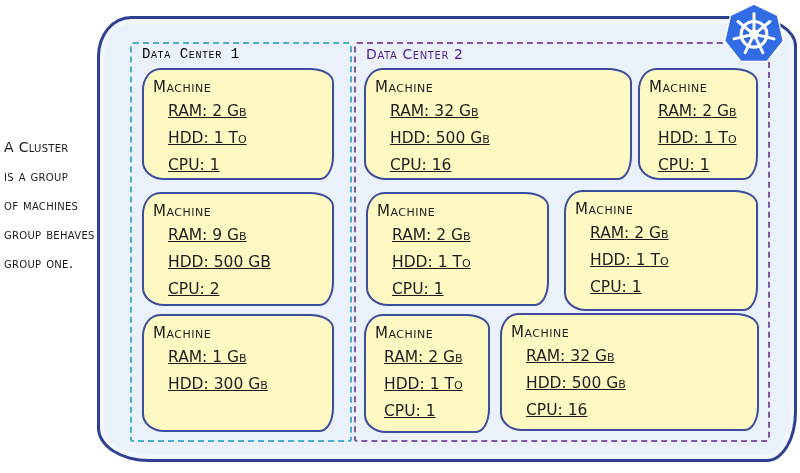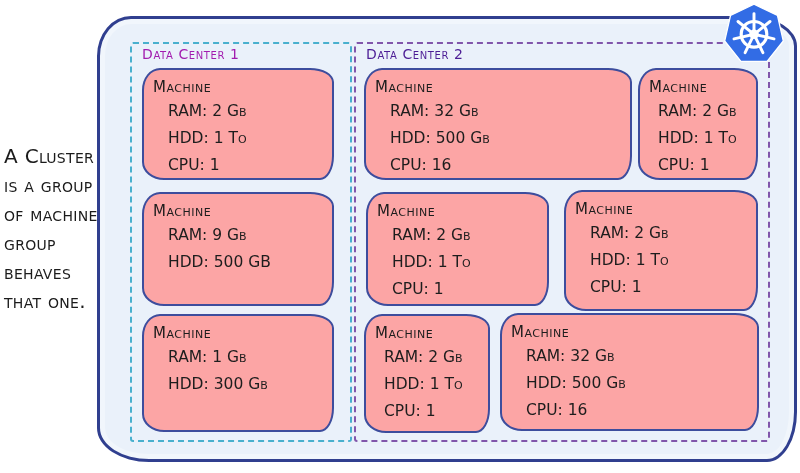--- a/index.html
+++ b/index.html
@@ -2,65 +2,65 @@
 <html><head>
 <meta charset="utf-8">
 <style>
   html,body{margin:0;padding:0;background:#ffffff;}
   .wrap{
     position:relative;width:800px;height:473px;background:#ffffff;
     font-family:"DejaVu Sans", sans-serif;color:#1d1d1d;overflow:hidden;
   }
   
   .annotation{
-    position:absolute;left:4px;top:142px;width:112px;
-    font-variant:small-caps;font-size:20px;line-height:29px;color:#1b1b1b;
+    position:absolute;left:4px;top:133px;width:112px;
+    font-variant:small-caps;font-size:14px;line-height:29px;color:#1b1b1b;
     letter-spacing:0.3px;
   }
   .annotation span{display:block;}
   
   .cluster-container{
     position:absolute;left:97px;top:16px;width:694px;height:440px;
     background:#eaf1fa;border:3px solid #303f8f;
     border-radius:34px 48px 30px 52px / 40px 30px 50px 34px;
     box-shadow:inset 0 0 0 5px #f1f6fc;
   }
   
   .dc{position:absolute;border:2px dashed;border-radius:3px;}
   .dc1{left:130px;top:42px;width:218px;height:396px;border-color:#49b0ce;}
   .dc2{left:354px;top:42px;width:412px;height:396px;border-color:#8156ab;}
   .dc-label{
     position:absolute;top:2px;left:10px;
     font-variant:small-caps;font-size:14px;letter-spacing:0.6px;white-space:nowrap;
   }
-  .dc1 .dc-label{color:#a21caf;}
+  .dc1 .dc-label{color:#000000;font-family:Liberation Mono, monospace;}
   .dc2 .dc-label{color:#4c1d95;}
   
   .machine{
-    position:absolute;background:#fca5a5;border:2px solid #3d4d9d;
+    position:absolute;background:#fef9c3;border:2px solid #3d4d9d;
     border-radius:18px 24px 14px 22px / 22px 14px 24px 18px;
     padding:6px 8px 4px 9px;box-sizing:border-box;
   }
   .m-title{font-variant:small-caps;font-size:15px;line-height:22px;letter-spacing:0.5px;}
-  .m-line{font-variant:small-caps;font-size:15.5px;line-height:27px;margin-left:15px;white-space:nowrap;}
+  .m-line{font-variant:small-caps;font-size:15.5px;line-height:27px;margin-left:15px;white-space:nowrap;text-decoration:underline;}
   .narrow .m-line{margin-left:9px;}
   
   .k8s-logo{position:absolute;left:718px;top:1px;width:72px;height:64px;}
 </style>
 </head>
 <body>
 
 <div class="wrap">
 
   <div class="annotation">
     <span>A Cluster</span>
     <span>is a group</span>
     <span>of machines</span>
     <span>group behaves</span>
-    <span>that one.</span>
+    <span>group one.</span>
   </div>
 
   <div class="cluster-container"></div>
 
   <div class="dc dc1">
     <div class="dc-label">Data Center 1</div>
   </div>
   <div class="dc dc2">
     <div class="dc-label">Data Center 2</div>
   </div>
@@ -68,20 +68,21 @@
   <div class="machine" style="left:142px;top:68px;width:192px;height:112px;">
     <div class="m-title">Machine</div>
     <div class="m-line">RAM: 2 Gb</div>
     <div class="m-line">HDD: 1 To</div>
     <div class="m-line">CPU: 1</div>
   </div>
   <div class="machine" style="left:142px;top:192px;width:192px;height:114px;">
     <div class="m-title">Machine</div>
     <div class="m-line">RAM: 9 Gb</div>
     <div class="m-line">HDD: 500 GB</div>
+    <div class="m-line">CPU: 2</div>
   </div>
   <div class="machine" style="left:142px;top:314px;width:192px;height:118px;">
     <div class="m-title">Machine</div>
     <div class="m-line">RAM: 1 Gb</div>
     <div class="m-line">HDD: 300 Gb</div>
   </div>
 
   <div class="machine" style="left:364px;top:68px;width:268px;height:112px;">
     <div class="m-title">Machine</div>
     <div class="m-line">RAM: 32 Gb</div>

